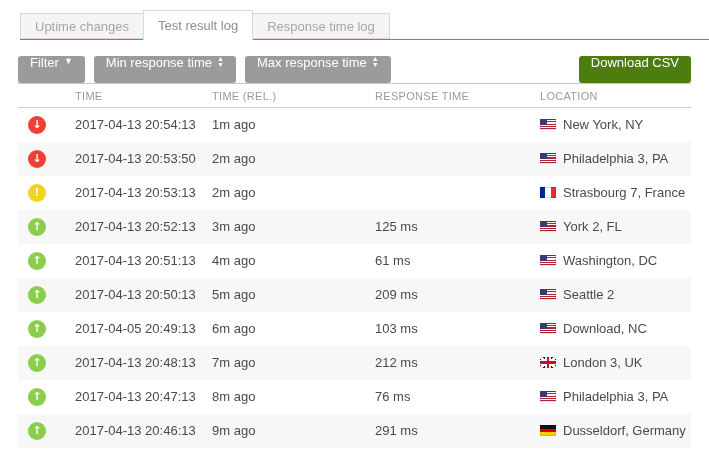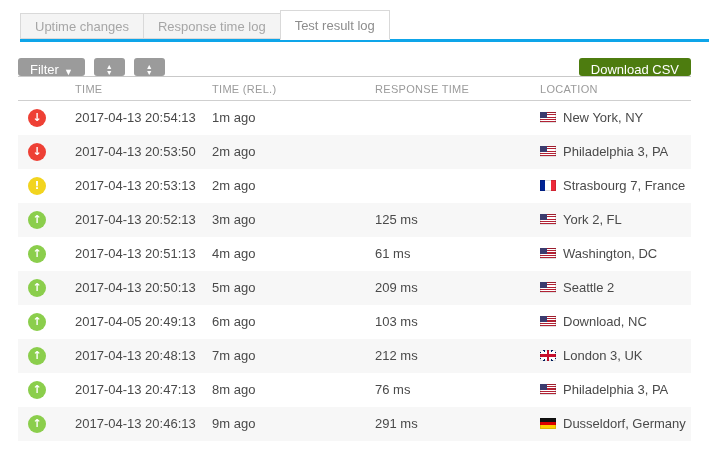--- a/index.html
+++ b/index.html
@@ -1,37 +1,37 @@
 <!DOCTYPE html>
 <html><head>
 <meta charset="utf-8">
 <style>
   * { box-sizing: border-box; margin: 0; padding: 0; }
   html, body { width: 709px; height: 461px; background: #ffffff; overflow: hidden; }
   body { font-family: "Liberation Sans", "DejaVu Sans", sans-serif; color: #4a4a4a; }
 
   
-  .tabbar { display: flex; align-items: flex-end; margin: 10px 0 0 20px; border-bottom: 3px solid #0ea5e9; }
+  .tabbar { display: flex; align-items: flex-end; margin: 10px 0 0 20px; border-bottom: 1px solid #0ea5e9; }
   .tab {
     height: 26px; padding: 0 14px; display: flex; align-items: center; justify-content: center;
     background: #f4f4f4; border: 1px solid #d9d9d9; color: #a6a6a6; font-size: 13px;
     cursor: pointer; min-width: 110px;
   }
   .tab + .tab { margin-left: -1px; }
   .tab.active {
     height: 30px; background: #ffffff; color: #8d8d8d;
     border-bottom: 1px solid #ffffff; margin-bottom: -1px; position: relative; z-index: 2;
   }
 
   
   .toolbar { display: flex; justify-content: space-between; align-items: center; margin: 16px 18px 0 18px; }
   .toolbar-left { display: flex; gap: 9px; }
   .btn {
-    height: 18px; border: none; border-radius: 3px; color: #ffffff; font-size: 13px;
-    font-family: inherit; padding: 0 12px; display: inline-flex; align-items: flex-end; gap: 5px;
+    height: 27px; border: none; border-radius: 3px; color: #ffffff; font-size: 13px;
+    font-family: inherit; padding: 0 12px; display: inline-flex; align-items: flex-start; gap: 5px;
     cursor: pointer; line-height: 1;
   }
   .btn.gray { background: #9b9b9b; }
   .btn.dark { background: #4d7c0f; }
   .caret { font-size: 9px; line-height: 1; position: relative; top: 1px; }
   .sort-arrows { display: inline-flex; flex-direction: column; justify-content: center; line-height: 0; }
   .sort-arrows span { font-size: 7px; line-height: 6px; }
 
   
   table { border-collapse: collapse; margin: 0 18px 0 18px; width: 673px; table-layout: fixed; }
@@ -75,37 +75,39 @@
       linear-gradient(34deg, transparent 43%, #ffffff 43% 57%, transparent 57%),
       linear-gradient(-34deg, transparent 43%, #ffffff 43% 57%, transparent 57%),
       #012169;
   }
 </style>
 </head>
 <body>
 
 <div class="tabbar">
   <div class="tab">Uptime changes</div>
+  <div class="tab active">Test result log</div>
   <div class="tab">Response time log</div>
-  <div class="tab active">Test result log</div>
 </div>
 
 <div class="toolbar">
   <div class="toolbar-left">
     <button class="btn gray">
       <span>Filter</span>
       <span class="caret">▼</span>
     </button>
     <button class="btn gray">
+      <span>Min response time</span>
       <span class="sort-arrows">
           <span>▲</span>
           <span>▼</span>
         </span>
     </button>
     <button class="btn gray">
+      <span>Max response time</span>
       <span class="sort-arrows">
           <span>▲</span>
           <span>▼</span>
         </span>
     </button>
   </div>
   <button class="btn dark">Download CSV</button>
 </div>
 
 <table>

